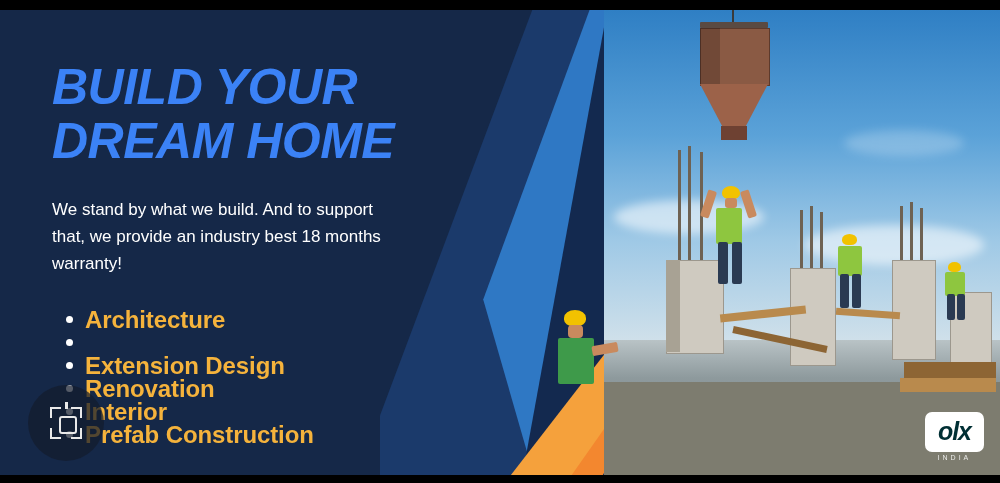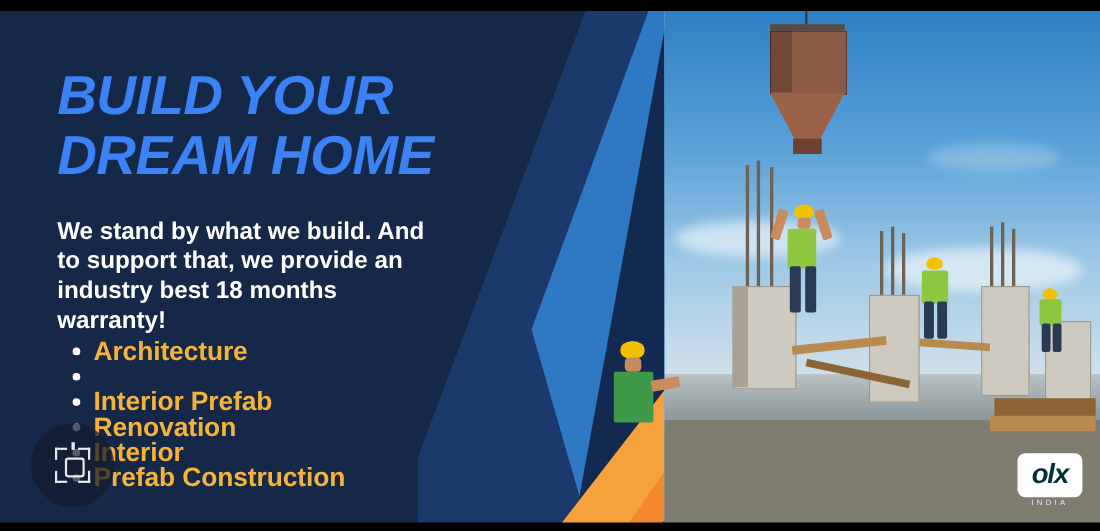--- a/index.html
+++ b/index.html
@@ -44,21 +44,21 @@
      clip-path:polygon(30% 100%, 100% 0%, 100% 100%);
   }
 
   
   #headline{position:absolute;left:52px;top:62px;width:420px;z-index:20;}
   #headline .l{display:block;color:#3b82f6;font-weight:bold;font-style:italic;
       font-size:50px;line-height:50px;letter-spacing:-0.5px;}
   #headline .l2{margin-top:4px;}
 
   #subtext{position:absolute;left:52px;top:196px;width:350px;z-index:20;
-      color:#ffffff;font-size:22px;line-height:27px;font-weight:700;}
+      color:#ffffff;font-size:17px;line-height:27px;font-weight:400;}
 
   #bullets{position:absolute;left:66px;top:308px;z-index:20;}
   #bullets .row{display:flex;align-items:center;height:23px;}
   #bullets .dot{width:7px;height:7px;border-radius:50%;background:#ffffff;margin-right:12px;flex:0 0 auto;}
   #bullets .txt{color:#f5b33c;font-size:24px;font-weight:bold;letter-spacing:-0.1px;}
 
   
   #photo{position:absolute;left:604px;top:10px;width:396px;height:465px;overflow:hidden;background:#6fb3e0;}
   
   .sky{position:absolute;left:0;top:0;width:396px;height:330px;
@@ -139,21 +139,21 @@
   <div id="bullets">
     <div class="row">
       <span class="dot"></span>
       <span class="txt">Architecture</span>
     </div>
     <div class="row">
       <span class="dot"></span>
     </div>
     <div class="row">
       <span class="dot"></span>
-      <span class="txt">Interior Prefab</span>
+      <span class="txt">Extension Design</span>
     </div>
     <div class="row">
       <span class="dot"></span>
       <span class="txt">Renovation</span>
     </div>
     <div class="row">
       <span class="dot"></span>
       <span class="txt">Interior</span>
     </div>
     <div class="row">

